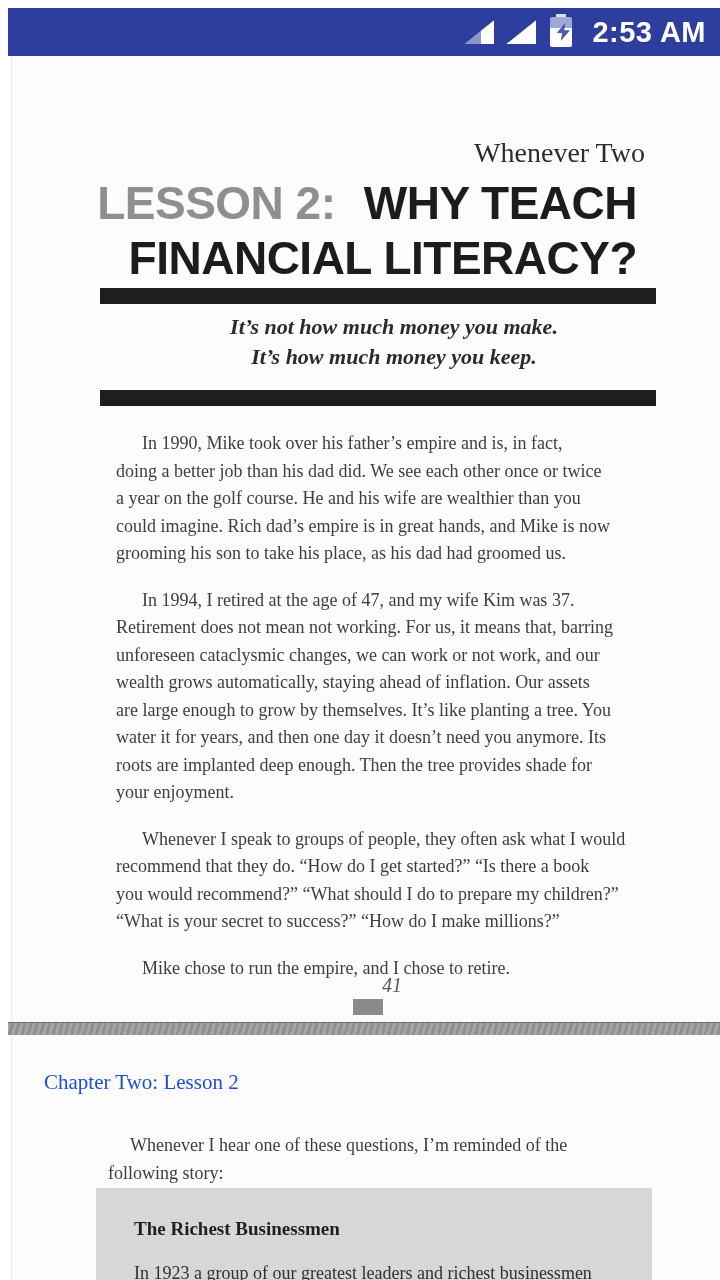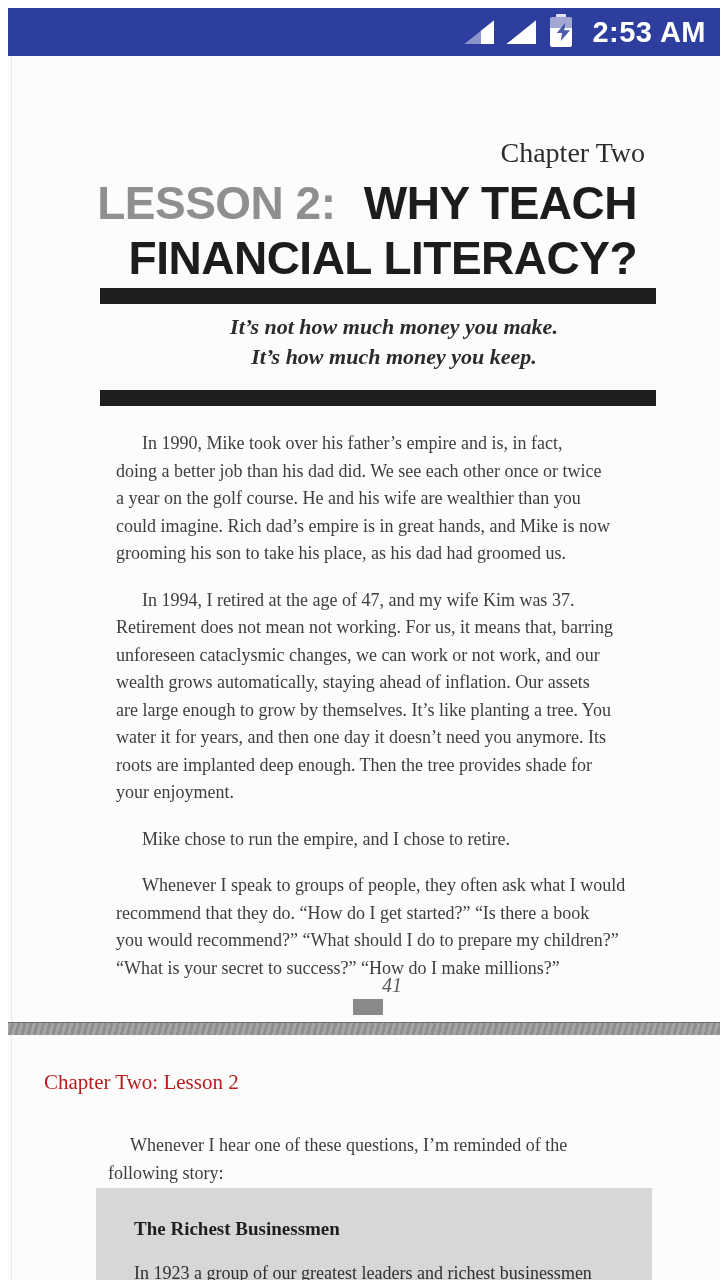--- a/index.html
+++ b/index.html
@@ -93,21 +93,21 @@
   .page-break {
     position:absolute; top:1014px; left:0; width:720px; height:13px;
     background:repeating-linear-gradient(105deg, #a5a5a5 0 3px, #8f8f8f 3px 6px);
     border-top:1px solid #6e6e6e;
     border-bottom:1px solid #c9c9c9;
   }
 
   
   .running-header {
     position:absolute; top:25px; left:28px;
-    font-size:21px; line-height:28px; color:#b91c1c;
+    font-size:21px; line-height:28px; color:#1d4ed8;
   }
   .p2-para {
     position:absolute; top:89px; left:92px; width:562px;
     font-size:18px; line-height:27.5px; color:#3d3d3d;
     white-space:pre-line; text-indent:22px;
   }
   .story-box {
     position:absolute; top:153px; left:88px; width:556px; height:140px;
     background:#d7d7d7; padding:20px 26px 0 30px;
   }
@@ -125,21 +125,21 @@
 <div class="statusbar">
   <div class="sig partial"></div>
   <div class="sig full"></div>
   <div class="battery">
     <div class="bolt"></div>
   </div>
   <div class="time">2:53 AM</div>
 </div>
 
 <div class="page page1">
-  <div class="chapter-label">Chapter Two</div>
+  <div class="chapter-label">Whenever Two</div>
 
   <div class="lesson-title">
     <span class="gray">LESSON 2:</span>
     <span>WHY TEACH</span><br>
     <span>FINANCIAL LITERACY?</span>
   </div>
 
   <div class="rule top"></div>
   <div class="epigraph">It’s not how much money you make.
 It’s how much money you keep.</div>
@@ -152,25 +152,25 @@
 could imagine. Rich dad’s empire is in great hands, and Mike is now
 grooming his son to take his place, as his dad had groomed us.</p>
     <p>In 1994, I retired at the age of 47, and my wife Kim was 37.
 Retirement does not mean not working. For us, it means that, barring
 unforeseen cataclysmic changes, we can work or not work, and our
 wealth grows automatically, staying ahead of inflation. Our assets
 are large enough to grow by themselves. It’s like planting a tree. You
 water it for years, and then one day it doesn’t need you anymore. Its
 roots are implanted deep enough. Then the tree provides shade for
 your enjoyment.</p>
-    <p>Mike chose to run the empire, and I chose to retire.</p>
     <p>Whenever I speak to groups of people, they often ask what I would
 recommend that they do. “How do I get started?” “Is there a book
 you would recommend?” “What should I do to prepare my children?”
 “What is your secret to success?” “How do I make millions?”</p>
+    <p>Mike chose to run the empire, and I chose to retire.</p>
   </div>
 
   <div class="pagenum">41</div>
   <div class="pagenum-rule"></div>
 </div>
 
 <div class="page-break"></div>
 
 <div class="page page2">
   <div class="running-header">Chapter Two: Lesson 2</div>

